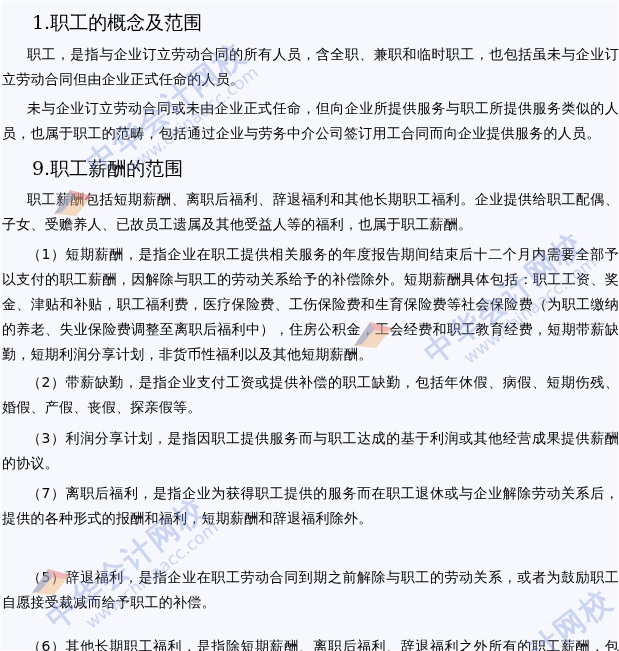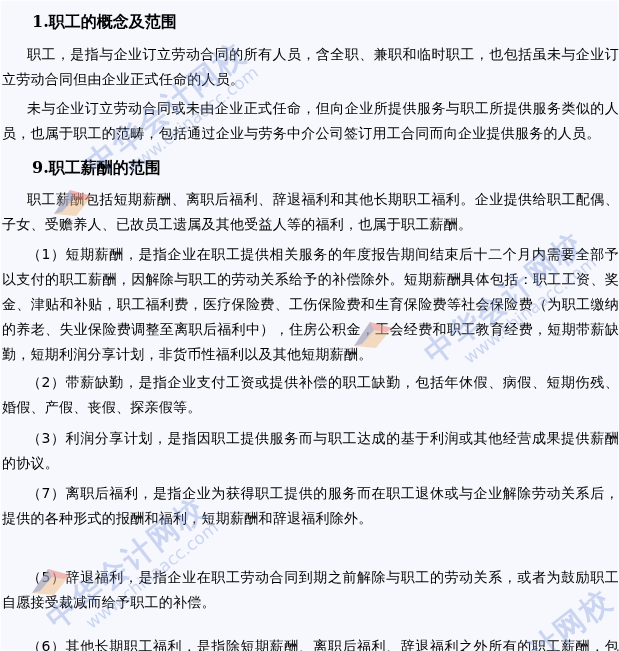--- a/index.html
+++ b/index.html
@@ -23,22 +23,22 @@
     background: #f7f8fd;
   }
   .content {
     position: absolute;
     left: 2px;
     top: 0;
     width: 617px;
   }
   .heading {
     position: absolute;
-    font-weight: bold;
-    font-size: 16px;
+    font-weight: normal;
+    font-size: 19px;
     line-height: 16px;
     letter-spacing: 0px;
     white-space: nowrap;
     font-family: "DejaVu Serif", "Liberation Serif", serif;
   }
   .para {
     position: absolute;
     left: 0;
     width: 617px;
     font-size: 14px;

